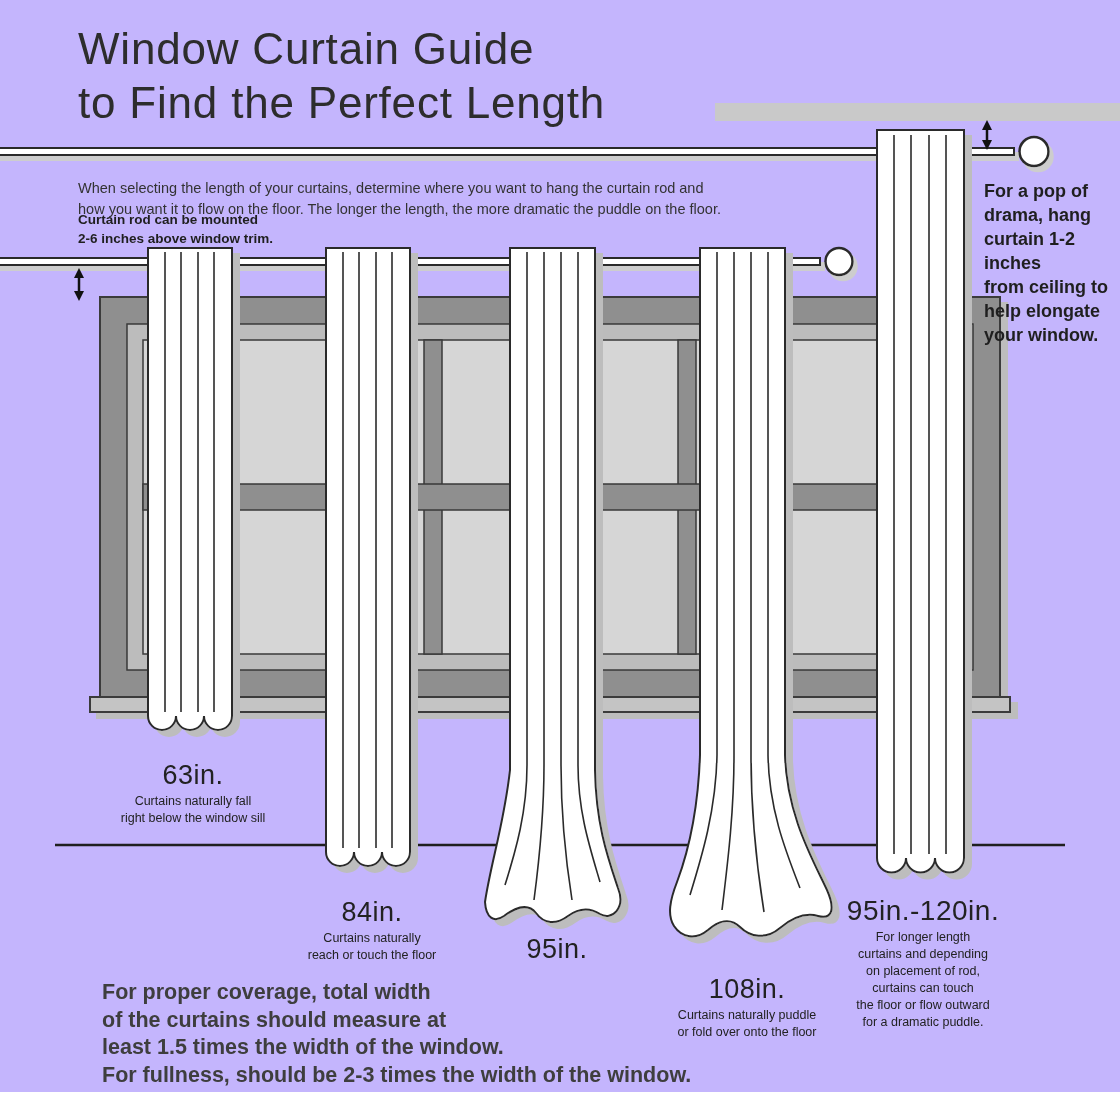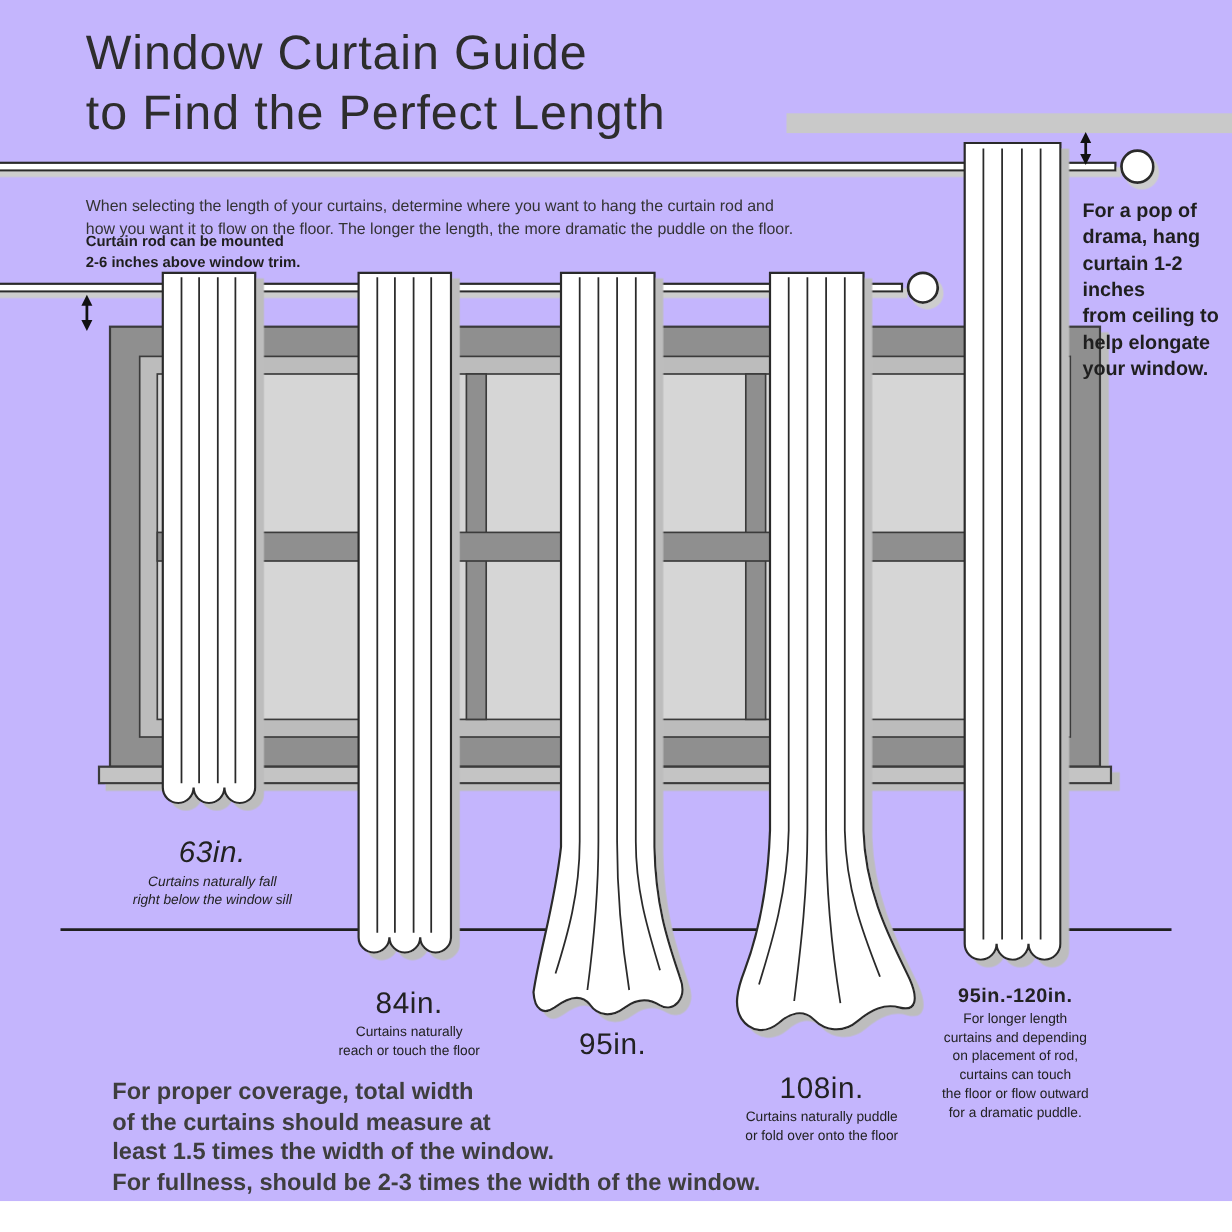--- a/index.html
+++ b/index.html
@@ -14,26 +14,26 @@
   .title {
     left:78px; top:22px; font-size:44px; font-weight:400; letter-spacing:0.8px;
     line-height:1.22; color:#2d2d2d;
   }
   .intro { left:78px; top:161px; font-size:14.5px; line-height:1.42; color:#333333;margin-top:17px; }
   .rod-note { left:78px; top:211px; font-size:13.5px; font-weight:bold; line-height:1.38; color:#1f1f1f; }
   .drama-note { left:984px; top:180px; font-size:18px; font-weight:bold; line-height:1.33; color:#1f1f1f; }
   .label { position:absolute; text-align:center; color:#1f1f1f; }
   .label .len { font-size:27px; letter-spacing:0.5px; color:#222222; }
   .label .desc { font-size:12.5px; line-height:1.36; margin-top:2px; color:#222222; }
-  .label-63  { left:93px;  top:760px; width:200px;font-style:italic; }
+  .label-63  { left:93px;  top:760px; width:200px; }
   .label-84  { left:272px; top:897px; width:200px; }
   .label-95  { left:457px; top:934px; width:200px; }
   .label-108 { left:647px; top:974px; width:200px; }
   .label-95-120 { left:823px; top:895px; width:200px; }
-  .label-95-120 .len { font-size:18px;font-weight:bold; }
+  .label-95-120 .len { font-size:28px; }
   .coverage { left:55px; top:979px; font-size:21.5px; font-weight:bold; line-height:1.28; color:#3e3e3e;margin-left:47px; }
 </style>
 </head>
 <body>
 
 <div class="stage">
 
   <svg width="1120" height="1120" viewBox="0 0 1120 1120">
     <defs>
       <filter id="ds" x="-30%" y="-30%" width="180%" height="200%">

